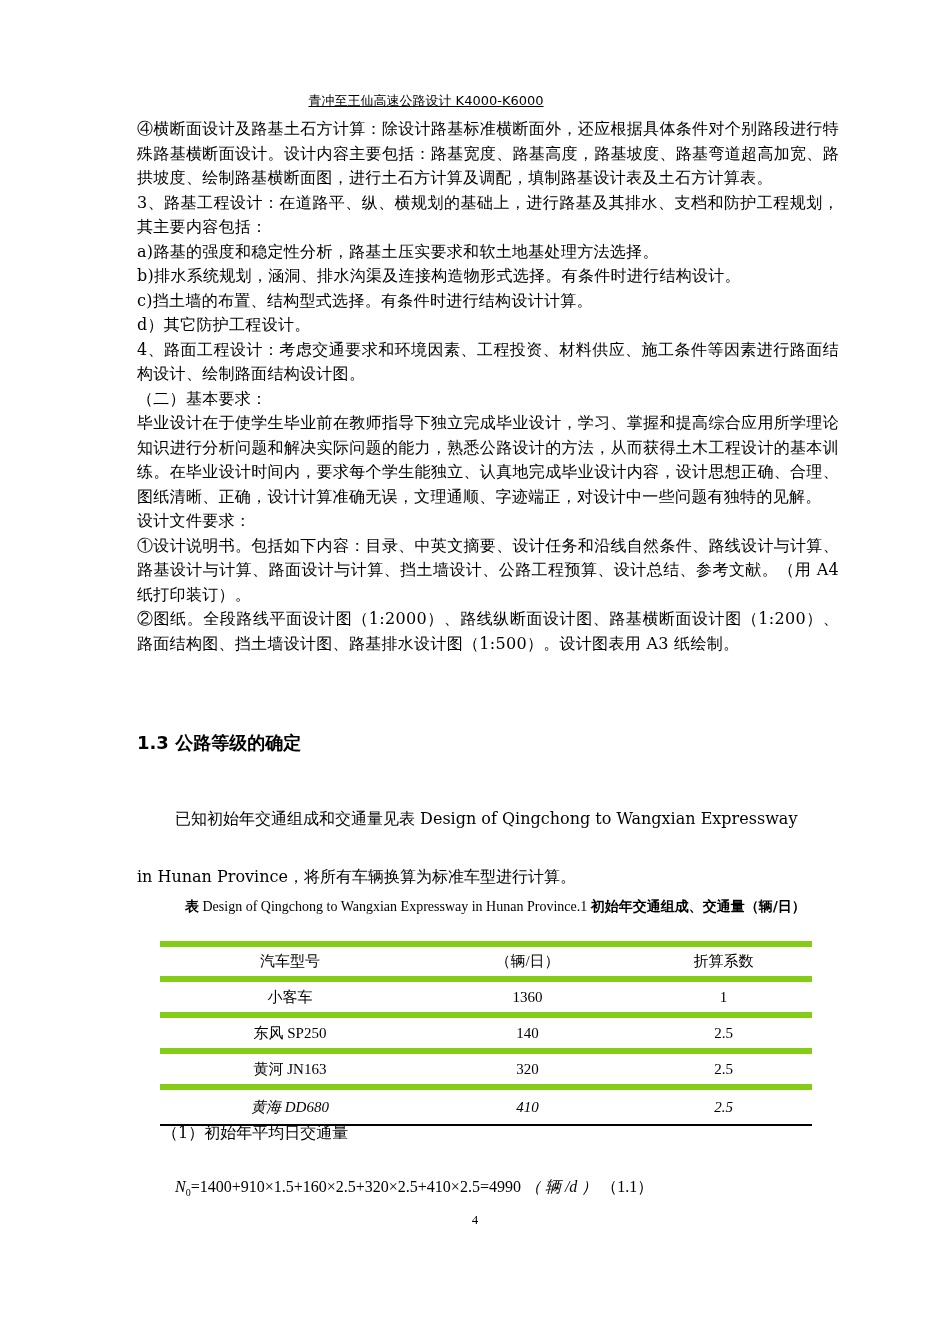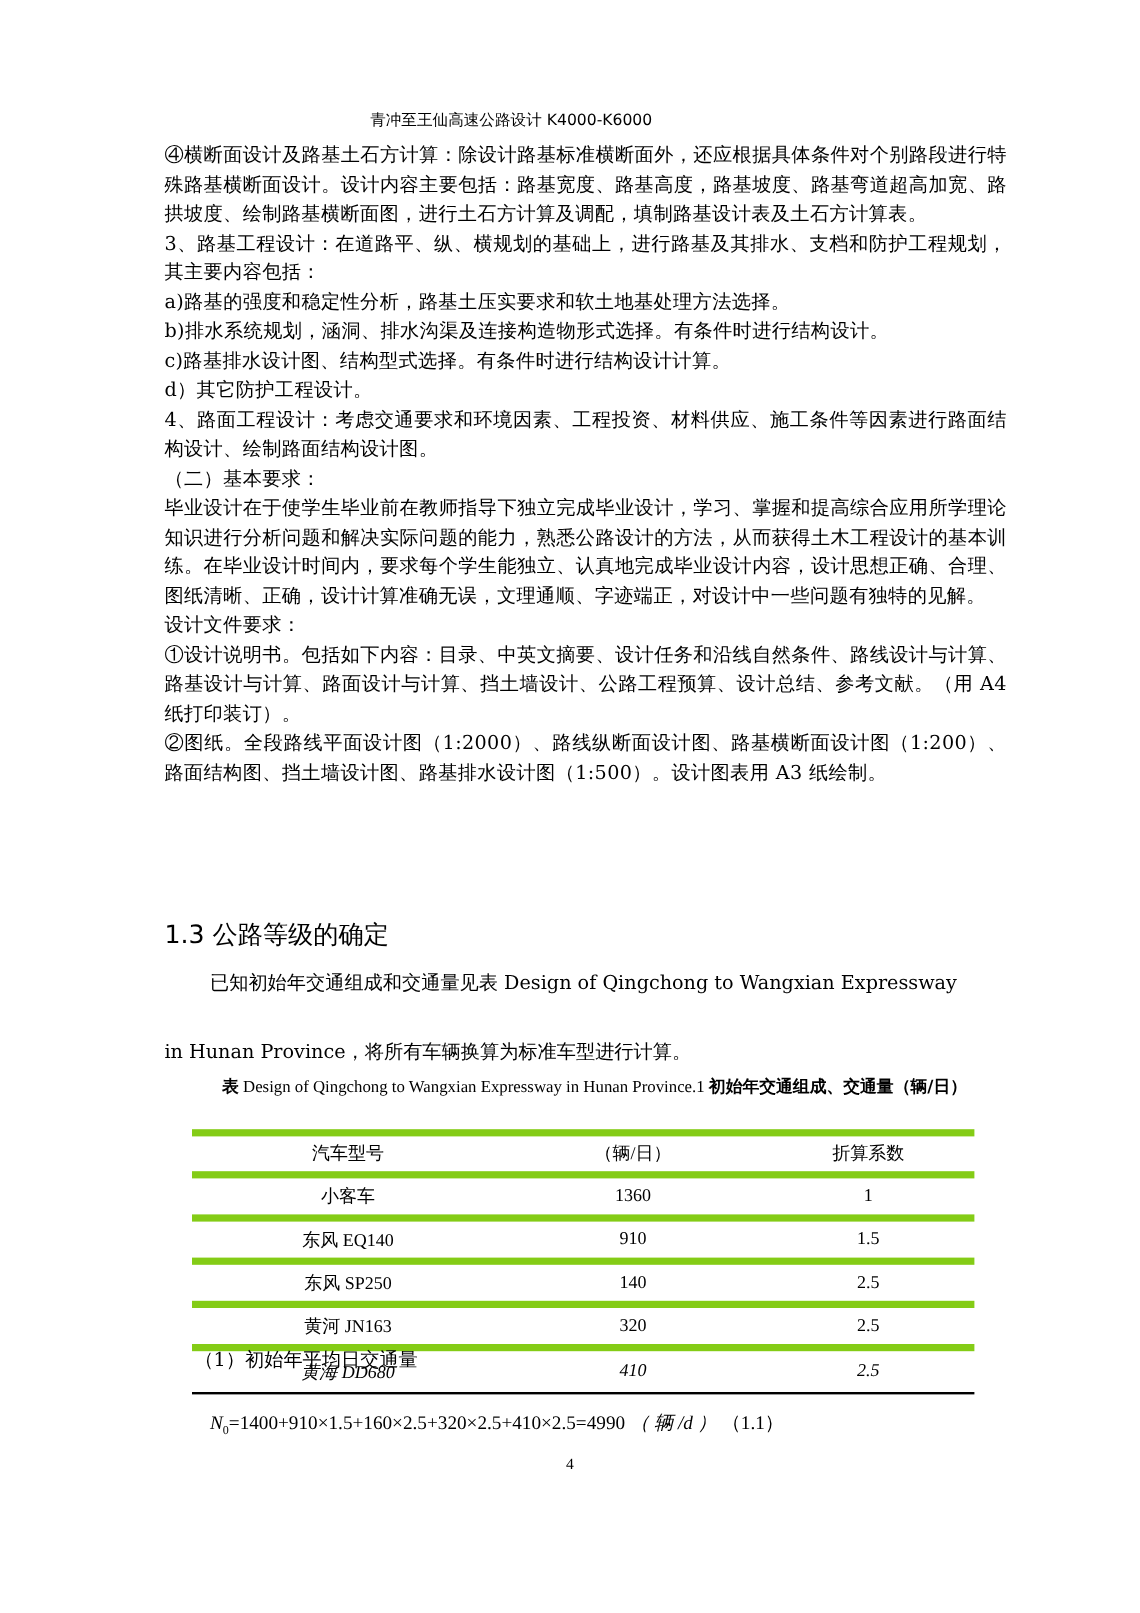--- a/index.html
+++ b/index.html
@@ -1,25 +1,25 @@
 <!DOCTYPE html>
 <html><head>
 <meta charset="utf-8">
 <style>
   html, body { margin: 0; padding: 0; background: #ffffff; }
   body { width: 950px; height: 1344px; position: relative; overflow: hidden;
          font-family: "DejaVu Serif", "Liberation Serif", serif; color: #000; }
   .page-header { position: absolute; top: 93px; left: 0; width: 852px; text-align: center;
-         font-size: 13px; line-height: 16px; font-family: "DejaVu Sans", "Liberation Sans", sans-serif; }
+         font-size: 13px; line-height: 16px; font-family: "DejaVu Sans", "Liberation Sans", sans-serif; text-decoration: underline; }
   .body-text { position: absolute; left: 137px; width: 702px; font-size: 16px; line-height: 24.5px;
          letter-spacing: 0.3px; }
   .body-text p { margin: 0; text-align: justify; }
   #block1 { top: 117px; }
-  .section-title { position: absolute; top: 766px; left: 137px; font-size: 21px; line-height: 26px;
-         font-family: "DejaVu Sans", "Liberation Sans", sans-serif; }
+  .section-title { position: absolute; top: 730px; left: 137px; font-size: 18px; line-height: 26px;
+         font-family: "DejaVu Sans", "Liberation Sans", sans-serif; font-weight: bold; }
   .intro { position: absolute; left: 137px; width: 702px; font-size: 16px; }
   #intro1 { top: 808px; line-height: 22px; text-indent: 38px; text-align: justify; }
   #intro2 { top: 866px; line-height: 22px; }
   .caption { position: absolute; top: 896px; left: 137px; width: 702px; font-size: 14px; line-height: 20px;
          text-align: justify; font-family: "Liberation Serif", serif; margin-left: 48px; }
   .caption .cn { font-family: "DejaVu Sans", "Liberation Sans", sans-serif; font-weight: bold; }
   .traffic-table { position: absolute; top: 941px; left: 160px; width: 652px; border-collapse: collapse;
          font-size: 15px; font-family: "Liberation Serif", serif; }
   .traffic-table th, .traffic-table td { text-align: center; font-weight: normal; padding: 0;
          border-top: 6px solid #84cc16; }
@@ -39,21 +39,21 @@
 </head>
 <body>
 
 <div class="page-header">青冲至王仙高速公路设计 K4000-K6000</div>
 
 <div class="body-text" id="block1">
   <p>④横断面设计及路基土石方计算：除设计路基标准横断面外，还应根据具体条件对个别路段进行特殊路基横断面设计。设计内容主要包括：路基宽度、路基高度，路基坡度、路基弯道超高加宽、路拱坡度、绘制路基横断面图，进行土石方计算及调配，填制路基设计表及土石方计算表。</p>
   <p>3、路基工程设计：在道路平、纵、横规划的基础上，进行路基及其排水、支档和防护工程规划，其主要内容包括：</p>
   <p>a)路基的强度和稳定性分析，路基土压实要求和软土地基处理方法选择。</p>
   <p>b)排水系统规划，涵洞、排水沟渠及连接构造物形式选择。有条件时进行结构设计。</p>
-  <p>c)路基排水设计图、结构型式选择。有条件时进行结构设计计算。</p>
+  <p>c)挡土墙的布置、结构型式选择。有条件时进行结构设计计算。</p>
   <p>d）其它防护工程设计。</p>
   <p>4、路面工程设计：考虑交通要求和环境因素、工程投资、材料供应、施工条件等因素进行路面结构设计、绘制路面结构设计图。</p>
   <p>（二）基本要求：</p>
   <p>毕业设计在于使学生毕业前在教师指导下独立完成毕业设计，学习、掌握和提高综合应用所学理论知识进行分析问题和解决实际问题的能力，熟悉公路设计的方法，从而获得土木工程设计的基本训练。在毕业设计时间内，要求每个学生能独立、认真地完成毕业设计内容，设计思想正确、合理、图纸清晰、正确，设计计算准确无误，文理通顺、字迹端正，对设计中一些问题有独特的见解。</p>
   <p>设计文件要求：</p>
   <p>①设计说明书。包括如下内容：目录、中英文摘要、设计任务和沿线自然条件、路线设计与计算、路基设计与计算、路面设计与计算、挡土墙设计、公路工程预算、设计总结、参考文献。（用 A4 纸打印装订）。</p>
   <p>②图纸。全段路线平面设计图（1:2000）、路线纵断面设计图、路基横断面设计图（1:200）、路面结构图、挡土墙设计图、路基排水设计图（1:500）。设计图表用 A3 纸绘制。</p>
 </div>
 
 <div class="section-title">1.3 公路等级的确定</div>
@@ -73,25 +73,20 @@
       <th class="col3">折算系数</th>
     </tr>
   </thead>
   <tbody>
     <tr>
       <td>小客车</td>
       <td>1360</td>
       <td>1</td>
     </tr>
     <tr>
-      <td>东风 EQ140</td>
-      <td>910</td>
-      <td>1.5</td>
-    </tr>
-    <tr>
       <td>东风 SP250</td>
       <td>140</td>
       <td>2.5</td>
     </tr>
     <tr>
       <td>黄河 JN163</td>
       <td>320</td>
       <td>2.5</td>
     </tr>
     <tr class="tall">

